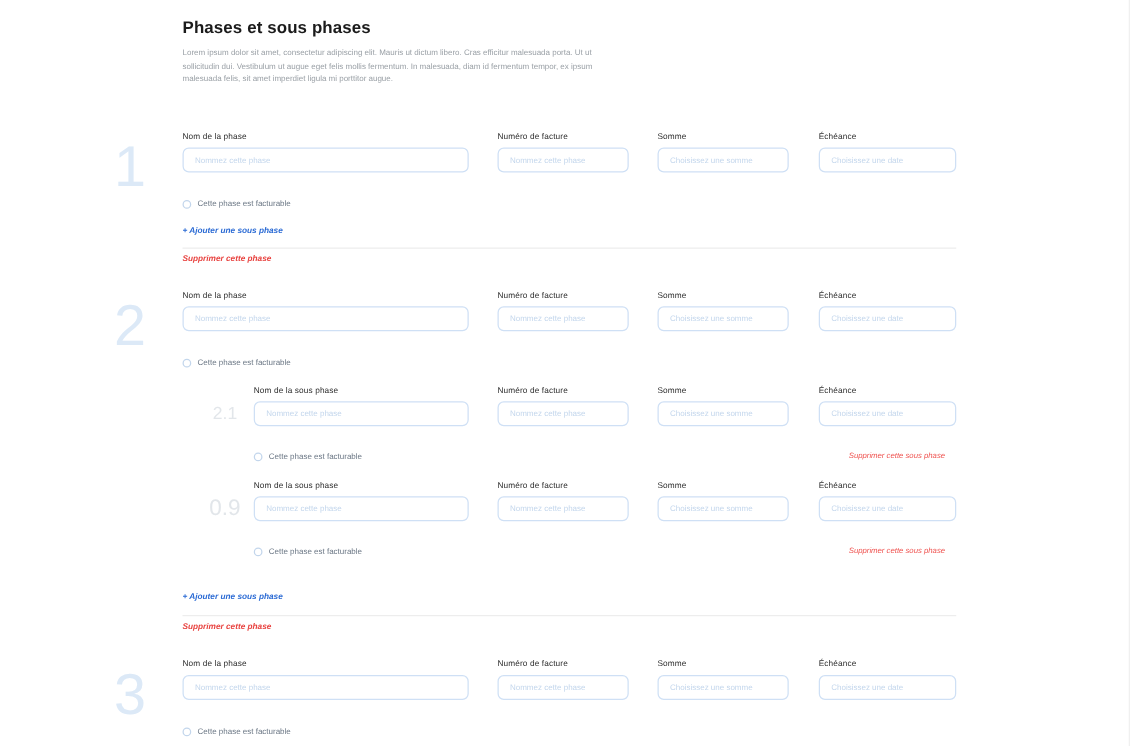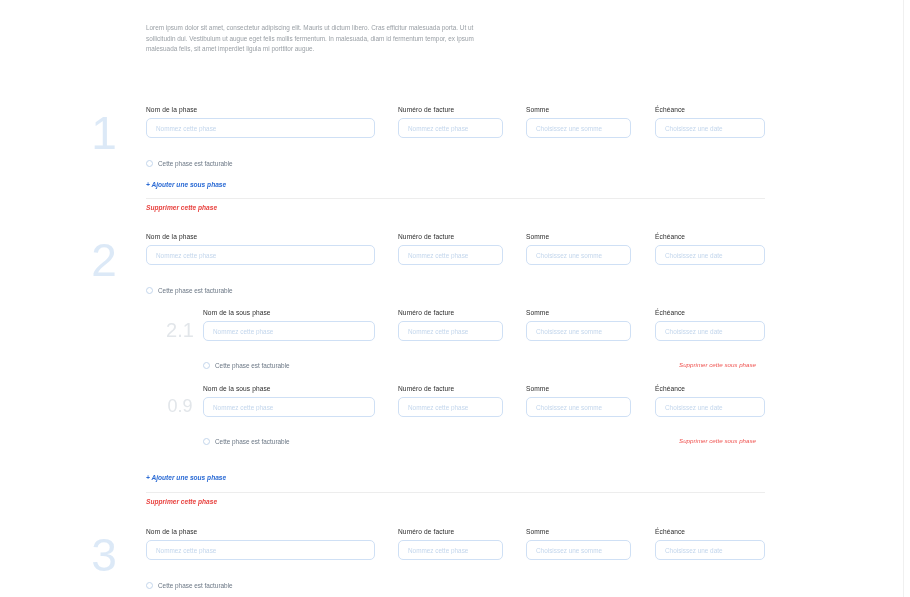--- a/index.html
+++ b/index.html
@@ -138,20 +138,21 @@
     height: 1px;
     background: #ededed;
   }
 </style>
 </head>
 <body>
 
 <div class="page">
 
   <div class="header">
+    <div class="page-title">Phases et sous phases</div>
     <div class="page-desc">Lorem ipsum dolor sit amet, consectetur adipiscing elit. Mauris ut dictum libero. Cras efficitur malesuada porta. Ut ut sollicitudin dui. Vestibulum ut augue eget felis mollis fermentum. In malesuada, diam id fermentum tempor, ex ipsum malesuada felis, sit amet imperdiet ligula mi porttitor augue.</div>
   </div>
 
   <div class="phase" style="top:106px;">
     <div class="phase-number">1</div>
 
     <div class="row">
       <div class="field col-name">
         <div class="field-label">Nom de la phase</div>
         <input type="text" placeholder="Nommez cette phase" style="">
@@ -201,21 +202,21 @@
         <input type="text" placeholder="Choisissez une date" style="">
       </div>
     </div>
 
     <div class="radio-line" style="left:146px; top:54px;">
       <span class="radio-dot"></span>
       <span class="radio-label">Cette phase est facturable</span>
     </div>
 
     <div class="phase sub" style="top:76px;">
-      <div class="phase-number" style="left:150px; top:12px; font-size:20px; line-height:18px; color:#e2e6ea;">2.1</div>
+      <div class="phase-number" style="left:150px; top:12px; font-size:14px; line-height:18px; color:#e2e6ea;">2.1</div>
       <div class="row">
         <div class="field col-name">
           <div class="field-label">Nom de la sous phase</div>
           <input type="text" placeholder="Nommez cette phase" style="">
         </div>
         <div class="field col-num">
           <div class="field-label">Numéro de facture</div>
           <input type="text" placeholder="Nommez cette phase" style="">
         </div>
         <div class="field col-somme">

